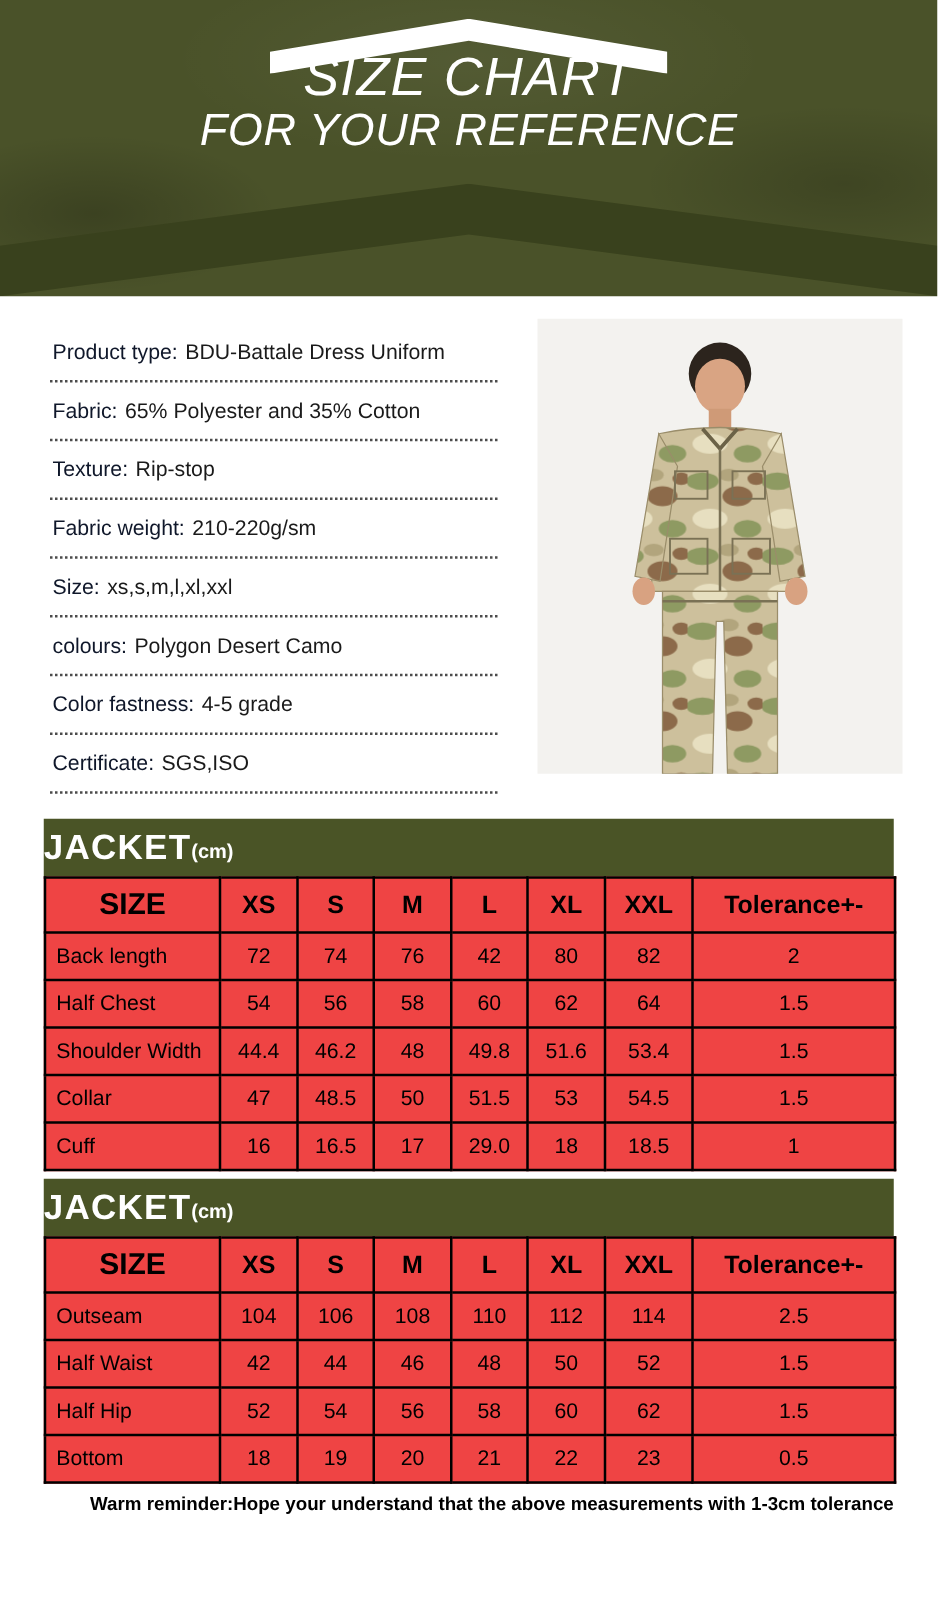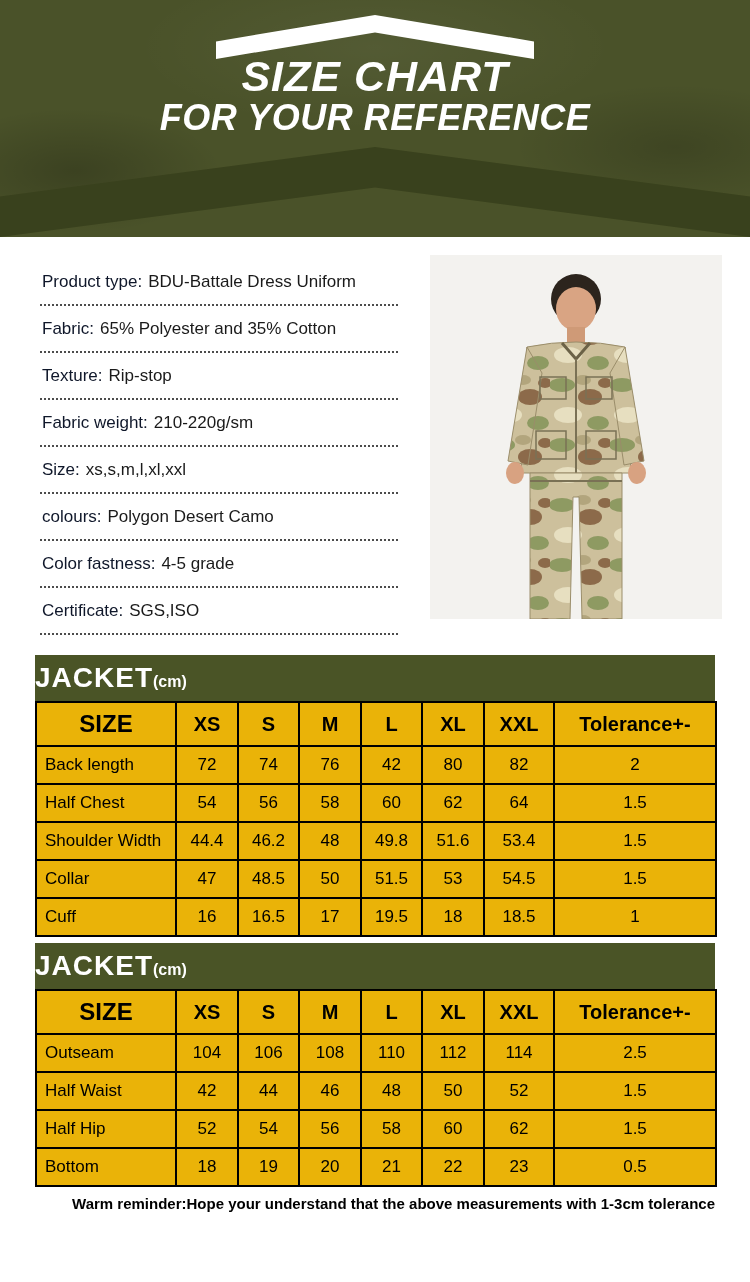--- a/index.html
+++ b/index.html
@@ -19,22 +19,22 @@
       radial-gradient(ellipse 210px 90px at 10% 72%, rgba(0,0,0,0.20), transparent 70%),
       radial-gradient(ellipse 230px 90px at 90% 62%, rgba(0,0,0,0.16), transparent 70%),
       radial-gradient(ellipse 320px 110px at 50% 20%, rgba(255,255,255,0.05), transparent 75%);
   }
   .chevron-up {
     position:absolute; top:15px; left:50%; transform:translateX(-50%);
     width:318px; height:44px; background:#ffffff;
     clip-path: polygon(0 100%, 0 60%, 50% 0, 100% 60%, 100% 100%, 50% 40%);
   }
   .banner-titles {
-    position:absolute; top:54px; left:0; width:100%; text-align:center;
-    color:#ffffff; font-weight:bold; font-style:italic; line-height:1.05;
+    position:absolute; top:40px; left:0; width:100%; text-align:center;
+    color:#ffffff; font-weight:normal; font-style:italic; line-height:1.05;
   }
   .banner-line1 { font-size:43px; letter-spacing:1px; }
   .banner-line2 { font-size:36px; letter-spacing:0.5px; }
   .chevron-band {
     position:absolute; bottom:0; left:0; width:100%; height:90px; background:#39411d;
     clip-path: polygon(0 100%, 0 55%, 50% 0, 100% 55%, 100% 100%, 50% 45%);
   }
 
   
   .content { display:flex; padding:18px 28px 0 40px; height:384px; }
@@ -51,21 +51,21 @@
   
   .size-table { margin:0 35px; }
   .size-table.first { margin-top:34px; }
   .size-table.second { margin-top:6px; }
   .table-band {
     background:#4a5426; height:46px; display:flex; align-items:center; 
     color:#fff; font-weight:bold;
   }
   .band-title { font-size:28px; letter-spacing:1px; }
   .band-unit  { font-size:16px; margin-top:7px; }
-  .size-table table { width:100%; border-collapse:collapse; table-layout:fixed; background:#eab308; }
+  .size-table table { width:100%; border-collapse:collapse; table-layout:fixed; background:#ef4444; }
   .size-table th, .size-table td { border:2px solid #000; text-align:center; }
   .size-table thead th { font-size:20px; font-weight:bold; height:44px; }
   .size-table th.c-size { font-size:24px; }
   .size-table tbody td { font-size:17px; height:38px; font-weight:normal; }
   .size-table td.rowlabel { text-align:left; padding-left:8px; }
 
   
   .footer-note {
     margin:8px 35px 0; text-align:right; font-size:15px; font-weight:bold; color:#000;
   }
@@ -214,21 +214,21 @@
         <td>51.5</td>
         <td>53</td>
         <td>54.5</td>
         <td>1.5</td>
       </tr>
       <tr>
         <td class="rowlabel">Cuff</td>
         <td>16</td>
         <td>16.5</td>
         <td>17</td>
-        <td>19.5</td>
+        <td>29.0</td>
         <td>18</td>
         <td>18.5</td>
         <td>1</td>
       </tr>
     </tbody>
   </table>
 </section>
 
 <section class="size-table second">
   <div class="table-band">

